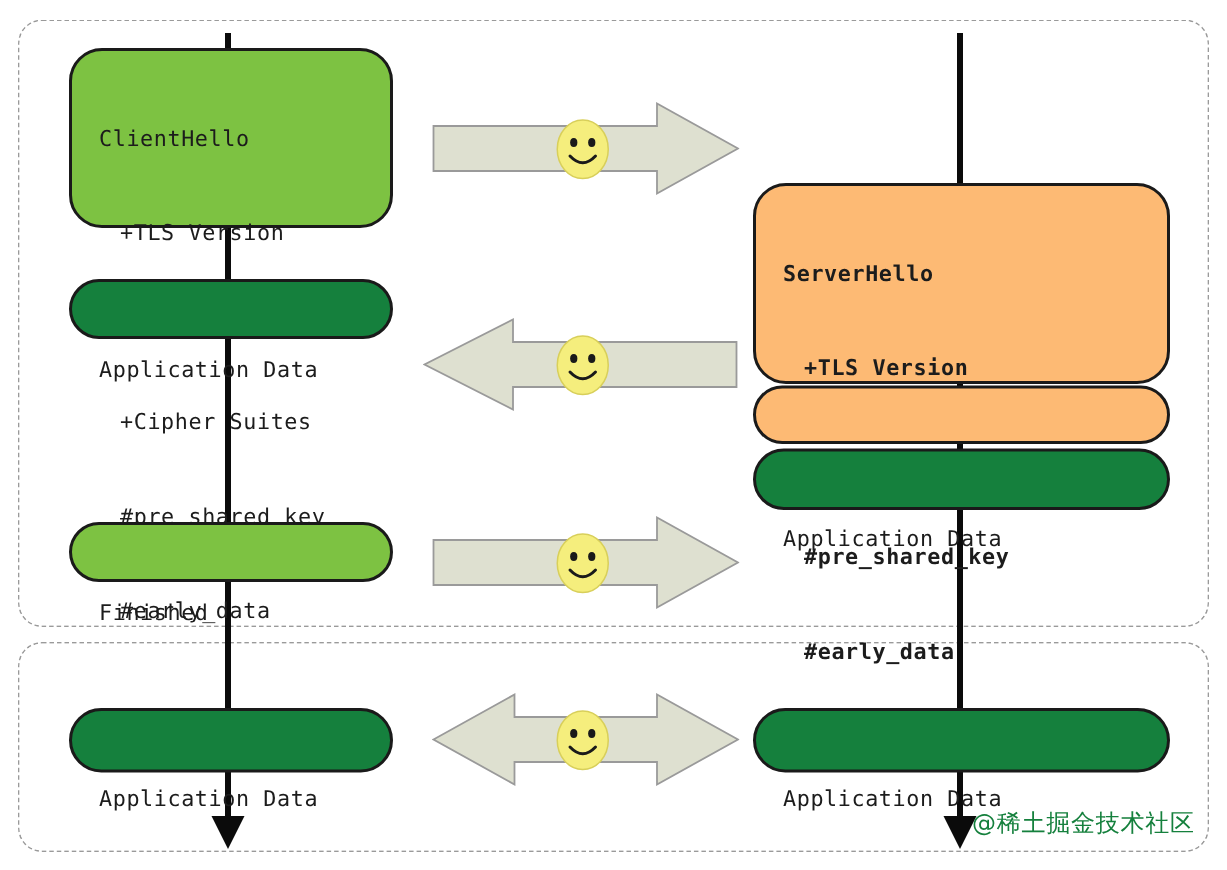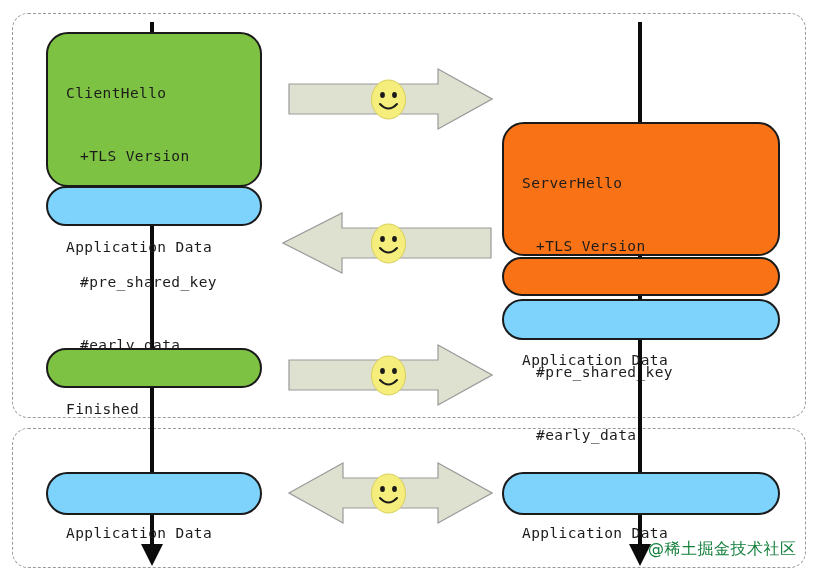--- a/index.html
+++ b/index.html
@@ -60,28 +60,28 @@
     border-radius: 22px;
     color: #1c1c1c;
     padding: 7px 0 7px 18px;
     line-height: 21px;
     font-size: 14.5px;
     letter-spacing: 0.4px;
     white-space: pre;
     z-index: 3;
   }
   .msg-box.green { background: #7DC242; }
-  .msg-box.orange { background: #f97316; }
-  .msg-box.rose  { background: #7dd3fc; }
+  .msg-box.orange { background: #fdba74; font-weight: bold; }
+  .msg-box.rose  { background: #15803d; }
 
   .msg-box .title { display: block; }
   .msg-box .line  { display: block; padding-left: 14px; }
 
   
-  #box-client-hello   { left: 46px;  top: 32px;  width: 216px; height: 155px; }
+  #box-client-hello   { left: 46px;  top: 32px;  width: 216px; height: 120px; }
   #box-client-appdata { left: 46px;  top: 186px; width: 216px; height: 40px;  }
   #box-client-finished{ left: 46px;  top: 348px; width: 216px; height: 40px;  }
   #box-client-appdata2{ left: 46px;  top: 472px; width: 216px; height: 43px;  }
 
   
   #box-server-hello   { left: 502px; top: 122px; width: 278px; height: 134px; }
   #box-server-finished{ left: 502px; top: 257px; width: 278px; height: 39px;  }
   #box-server-appdata { left: 502px; top: 299px; width: 278px; height: 41px;  }
   #box-server-appdata2{ left: 502px; top: 472px; width: 278px; height: 43px;  }
 
@@ -189,20 +189,21 @@
       <ellipse cx="12.5" cy="16" rx="2.4" ry="3" fill="#1a1a1a"></ellipse>
       <ellipse cx="24.5" cy="16" rx="2.4" ry="3" fill="#1a1a1a"></ellipse>
       <path d="M10 25 Q18.5 34 27 25" fill="none" stroke="#1a1a1a" stroke-width="2" stroke-linecap="round"></path>
     </svg>
   </div>
 
   <div class="msg-box green" id="box-client-hello">
     <span class="title">ClientHello</span>
     <span class="line">+TLS Version</span>
     <span class="line">+Client Random</span>
+    <span class="line">+Cipher Suites</span>
     <span class="line">#pre_shared_key</span>
     <span class="line">#early_data</span>
   </div>
 
   <div class="msg-box rose" id="box-client-appdata">
     <span class="title">Application Data</span>
   </div>
 
   <div class="msg-box green" id="box-client-finished">
     <span class="title">Finished</span>

